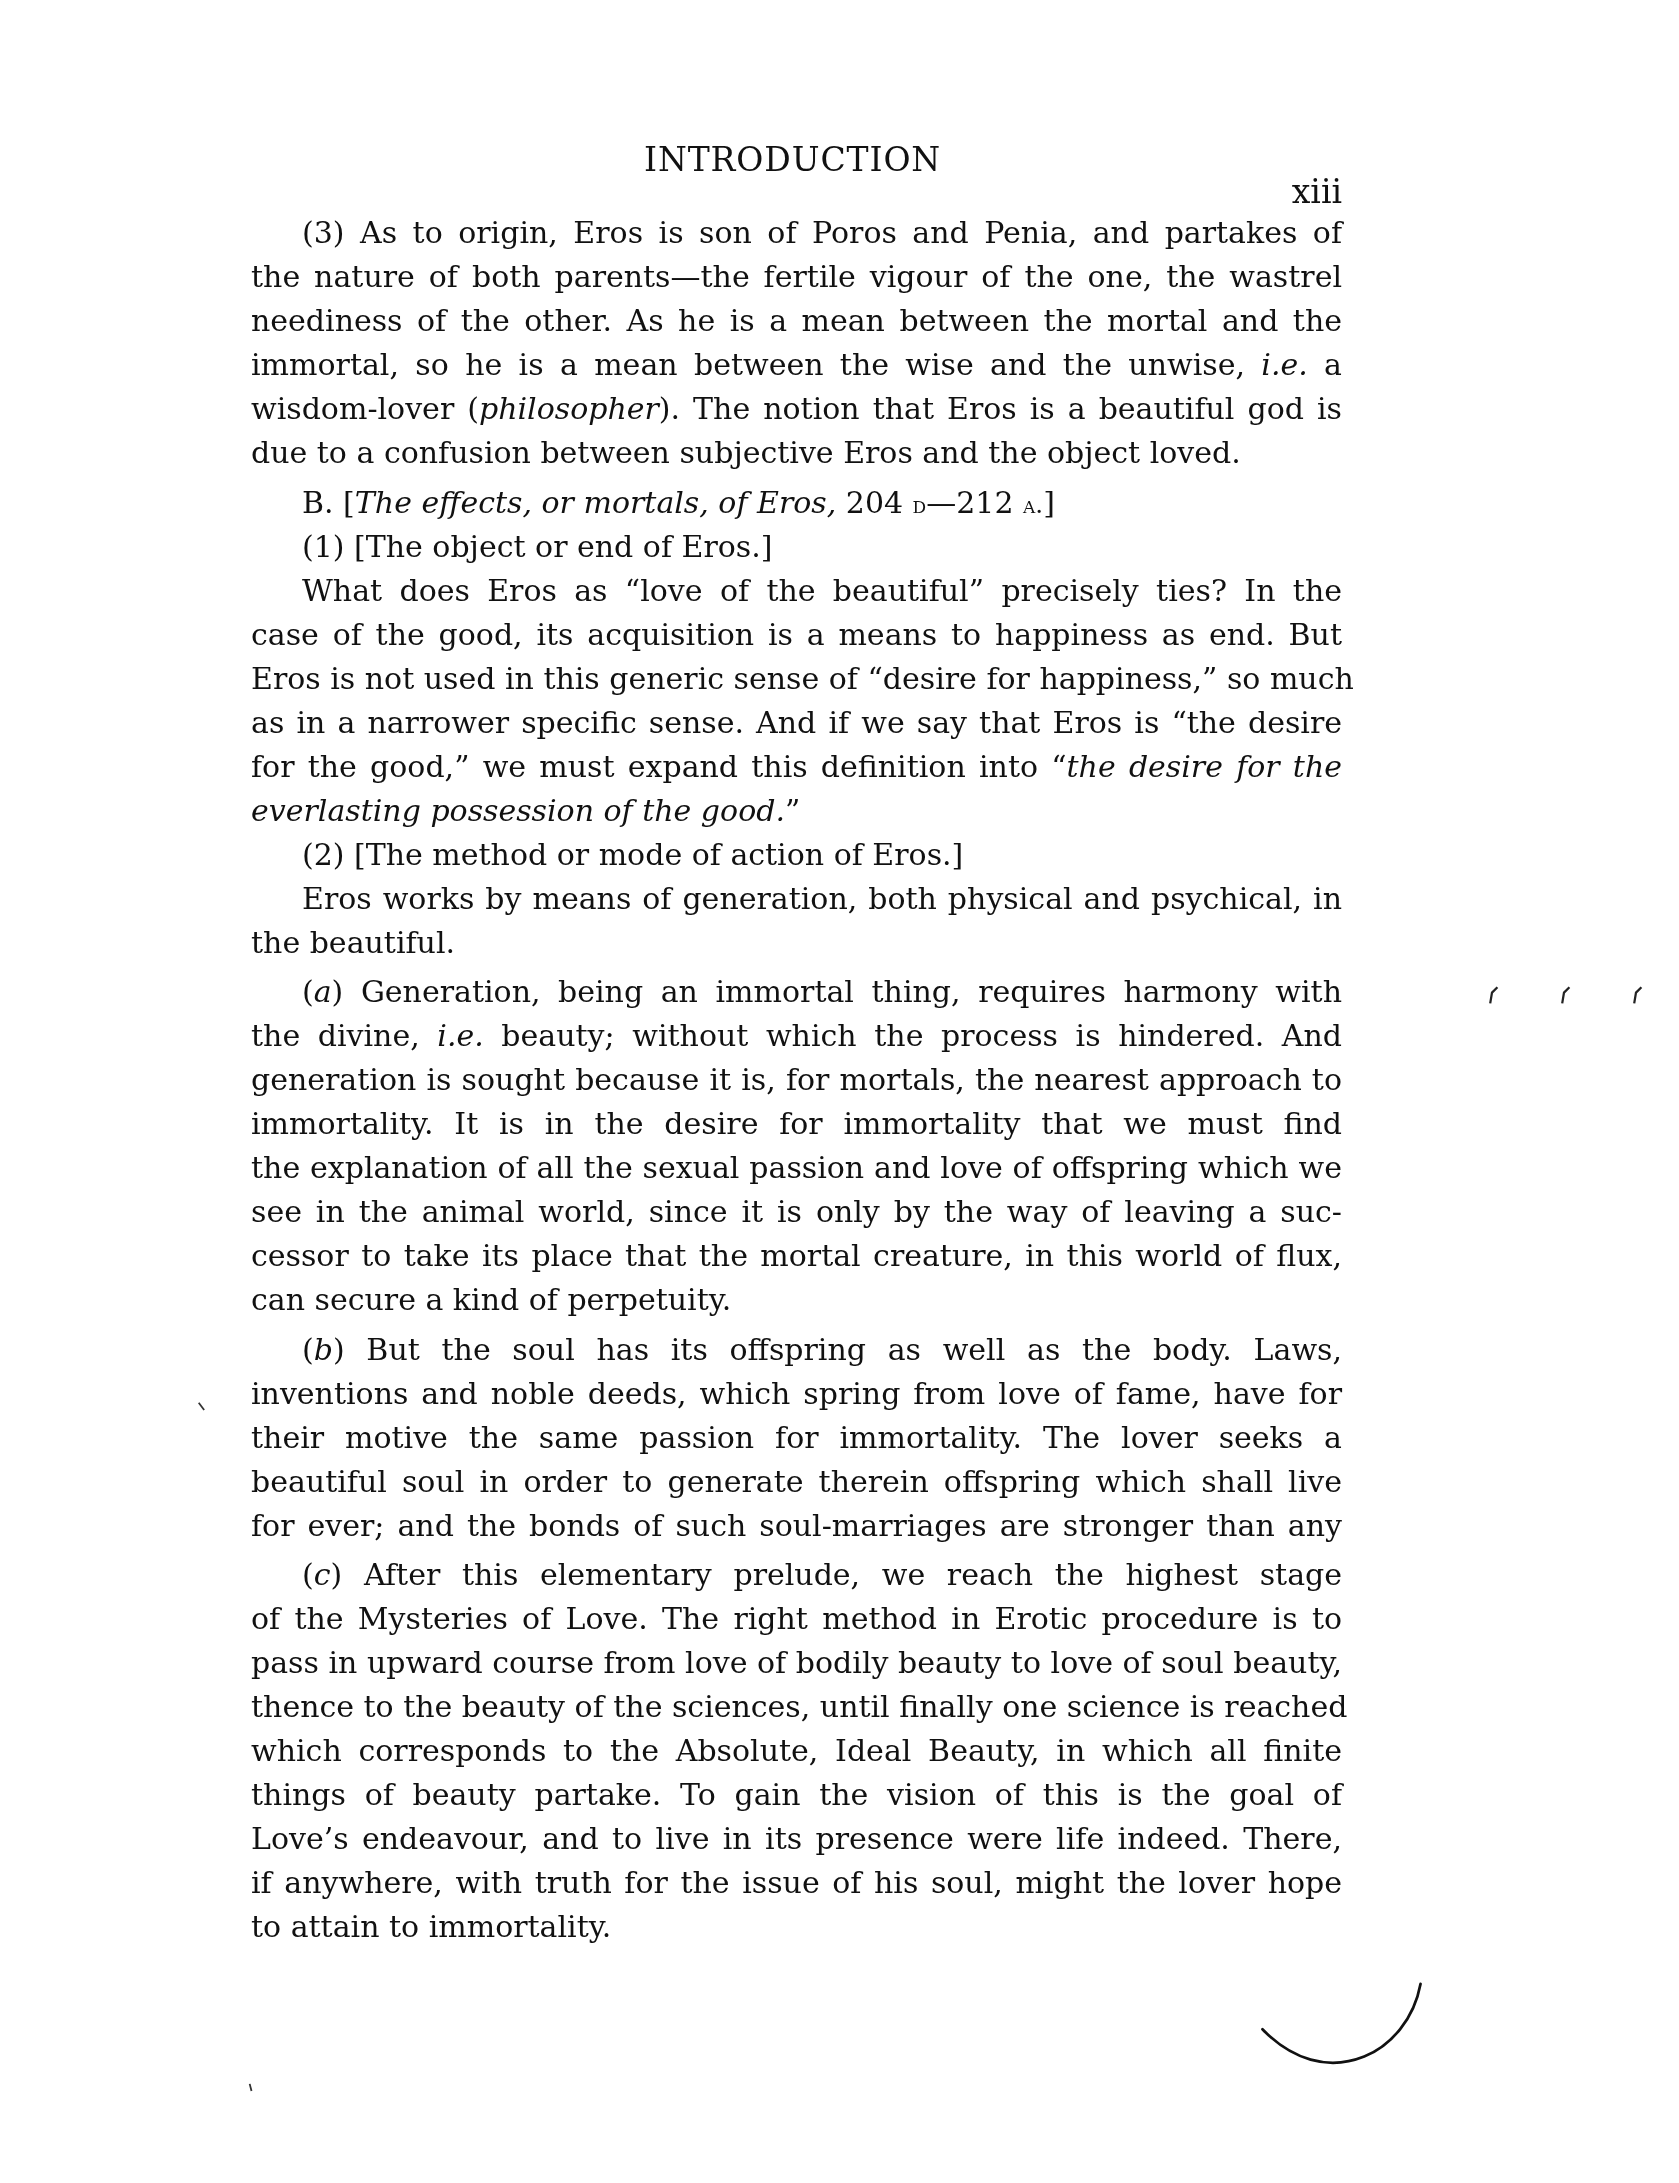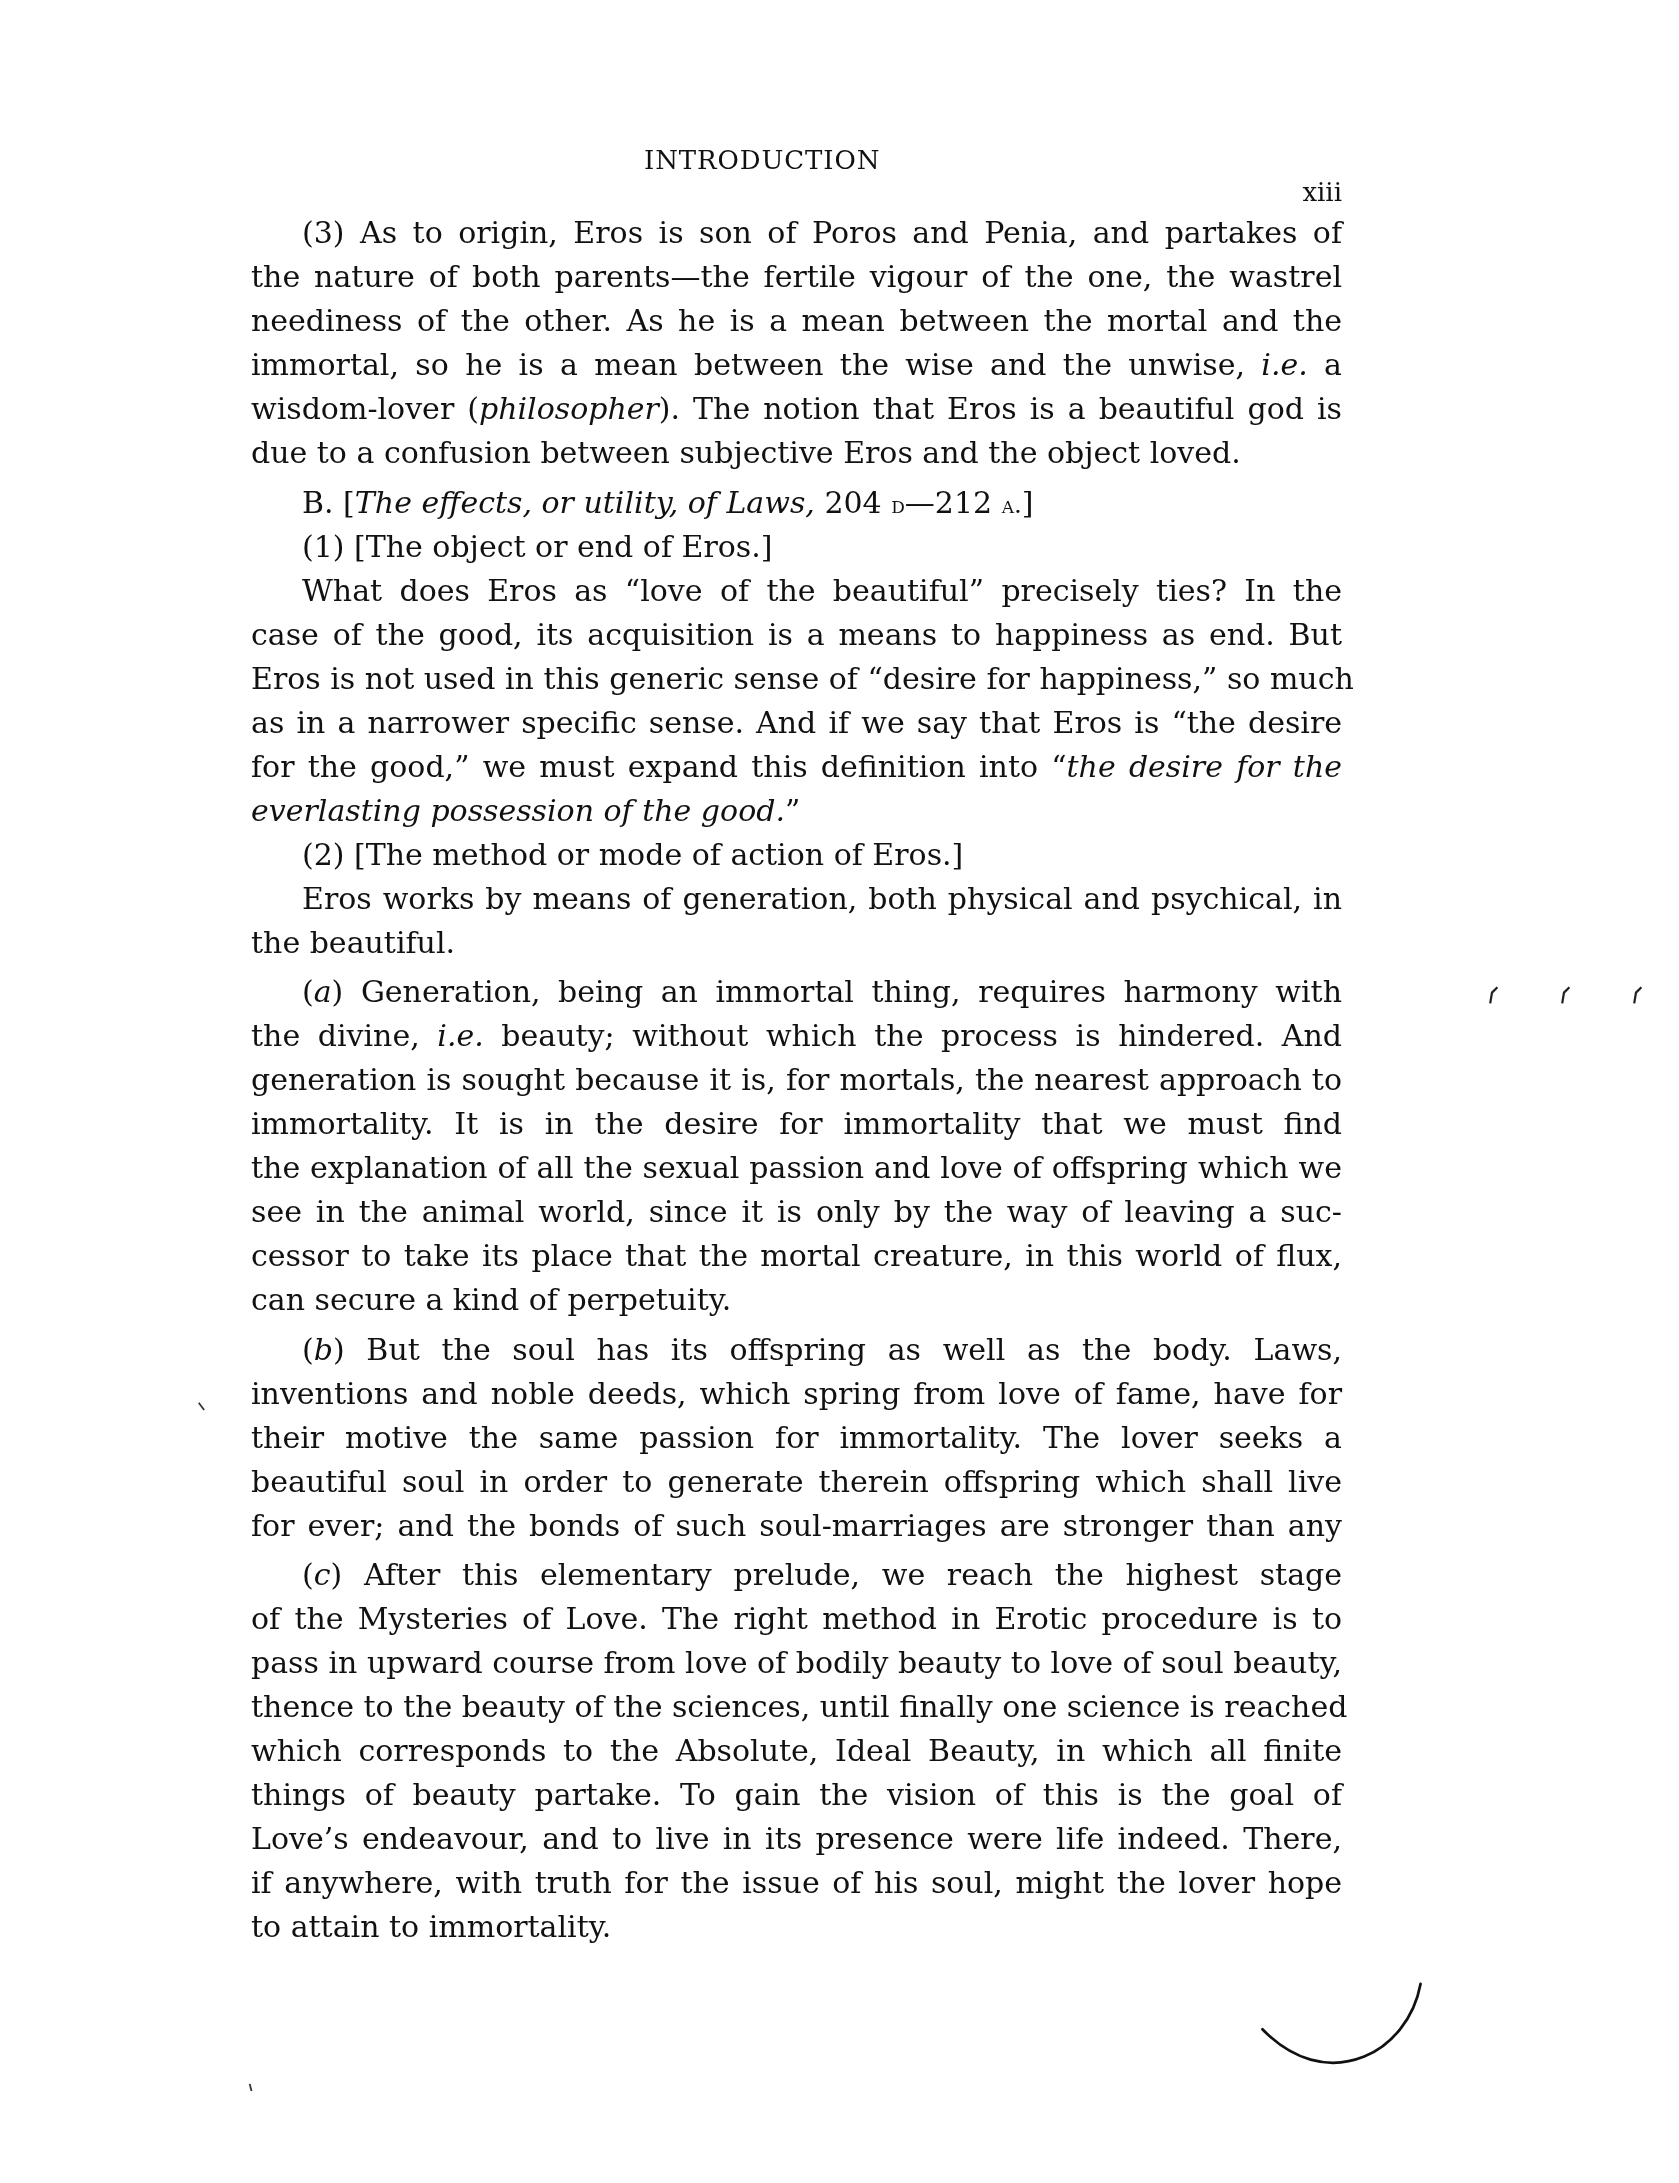--- a/index.html
+++ b/index.html
@@ -4,21 +4,21 @@
 <style>
   html, body { margin: 0; padding: 0; background: #ffffff; }
   body {
     width: 1679px; height: 2184px; position: relative; overflow: hidden;
     font-family: "DejaVu Serif", "Liberation Serif", serif;
     color: #111111;
   }
   .page { position: absolute; left: 251px; top: 0; width: 1091px; }
   .running-head {
     position: absolute; top: 138px; left: 0; width: 1091px; height: 44px;
-    font-size: 26px; line-height: 44px; text-align: center;
+    font-size: 33px; line-height: 44px; text-align: center;
   }
   .running-head .title { position: absolute; left: 393px; top: 0; letter-spacing: 0.9px; }
   .running-head .folio { position: absolute; right: 0; top: 0; margin-top: 32px; }
   .body-text {
     position: absolute; left: 0; top: 211px; width: 1091px;
     font-size: 30px; line-height: 44px; text-align: justify;
   }
   .line { display: block; white-space: nowrap; height: 44px; text-align-last: justify; }
   .line.last { text-align-last: left; }
   .line.indent { padding-left: 51px; }
@@ -40,21 +40,21 @@
       <div>
         <span class="line indent">(3)  As to origin, Eros is son of Poros and Penia, and partakes of</span>
         <span class="line">the nature of both parents—the fertile vigour of the one, the wastrel</span>
         <span class="line">neediness of the other.  As he is a mean between the mortal and the</span>
         <span class="line">immortal, so he is a mean between the wise and the unwise, <em>i.e.</em> a</span>
         <span class="line">wisdom-lover (<em>philosopher</em>).  The notion that Eros is a beautiful god is</span>
         <span class="line last">due to a confusion between subjective Eros and the object loved.</span>
       </div>
       <div class="gap"></div>
       <div>
-        <span class="line indent last">B.  [<em>The effects, or utility, of Laws,</em> 204 <span class="sc">d</span>—212 <span class="sc">a.</span>]</span>
+        <span class="line indent last">B.  [<em>The effects, or mortals, of Eros,</em> 204 <span class="sc">d</span>—212 <span class="sc">a.</span>]</span>
       </div>
       <div>
         <span class="line indent last">(1)  [The object or end of Eros.]</span>
       </div>
       <div>
         <span class="line indent">What does Eros as “love of the beautiful” precisely ties?  In the</span>
         <span class="line">case of the good, its acquisition is a means to happiness as end.  But</span>
         <span class="line">Eros is not used in this generic sense of “desire for happiness,” so much</span>
         <span class="line">as in a narrower specific sense.  And if we say that Eros is “the desire</span>
         <span class="line">for the good,” we must expand this definition into “<em>the desire for the</em></span>

